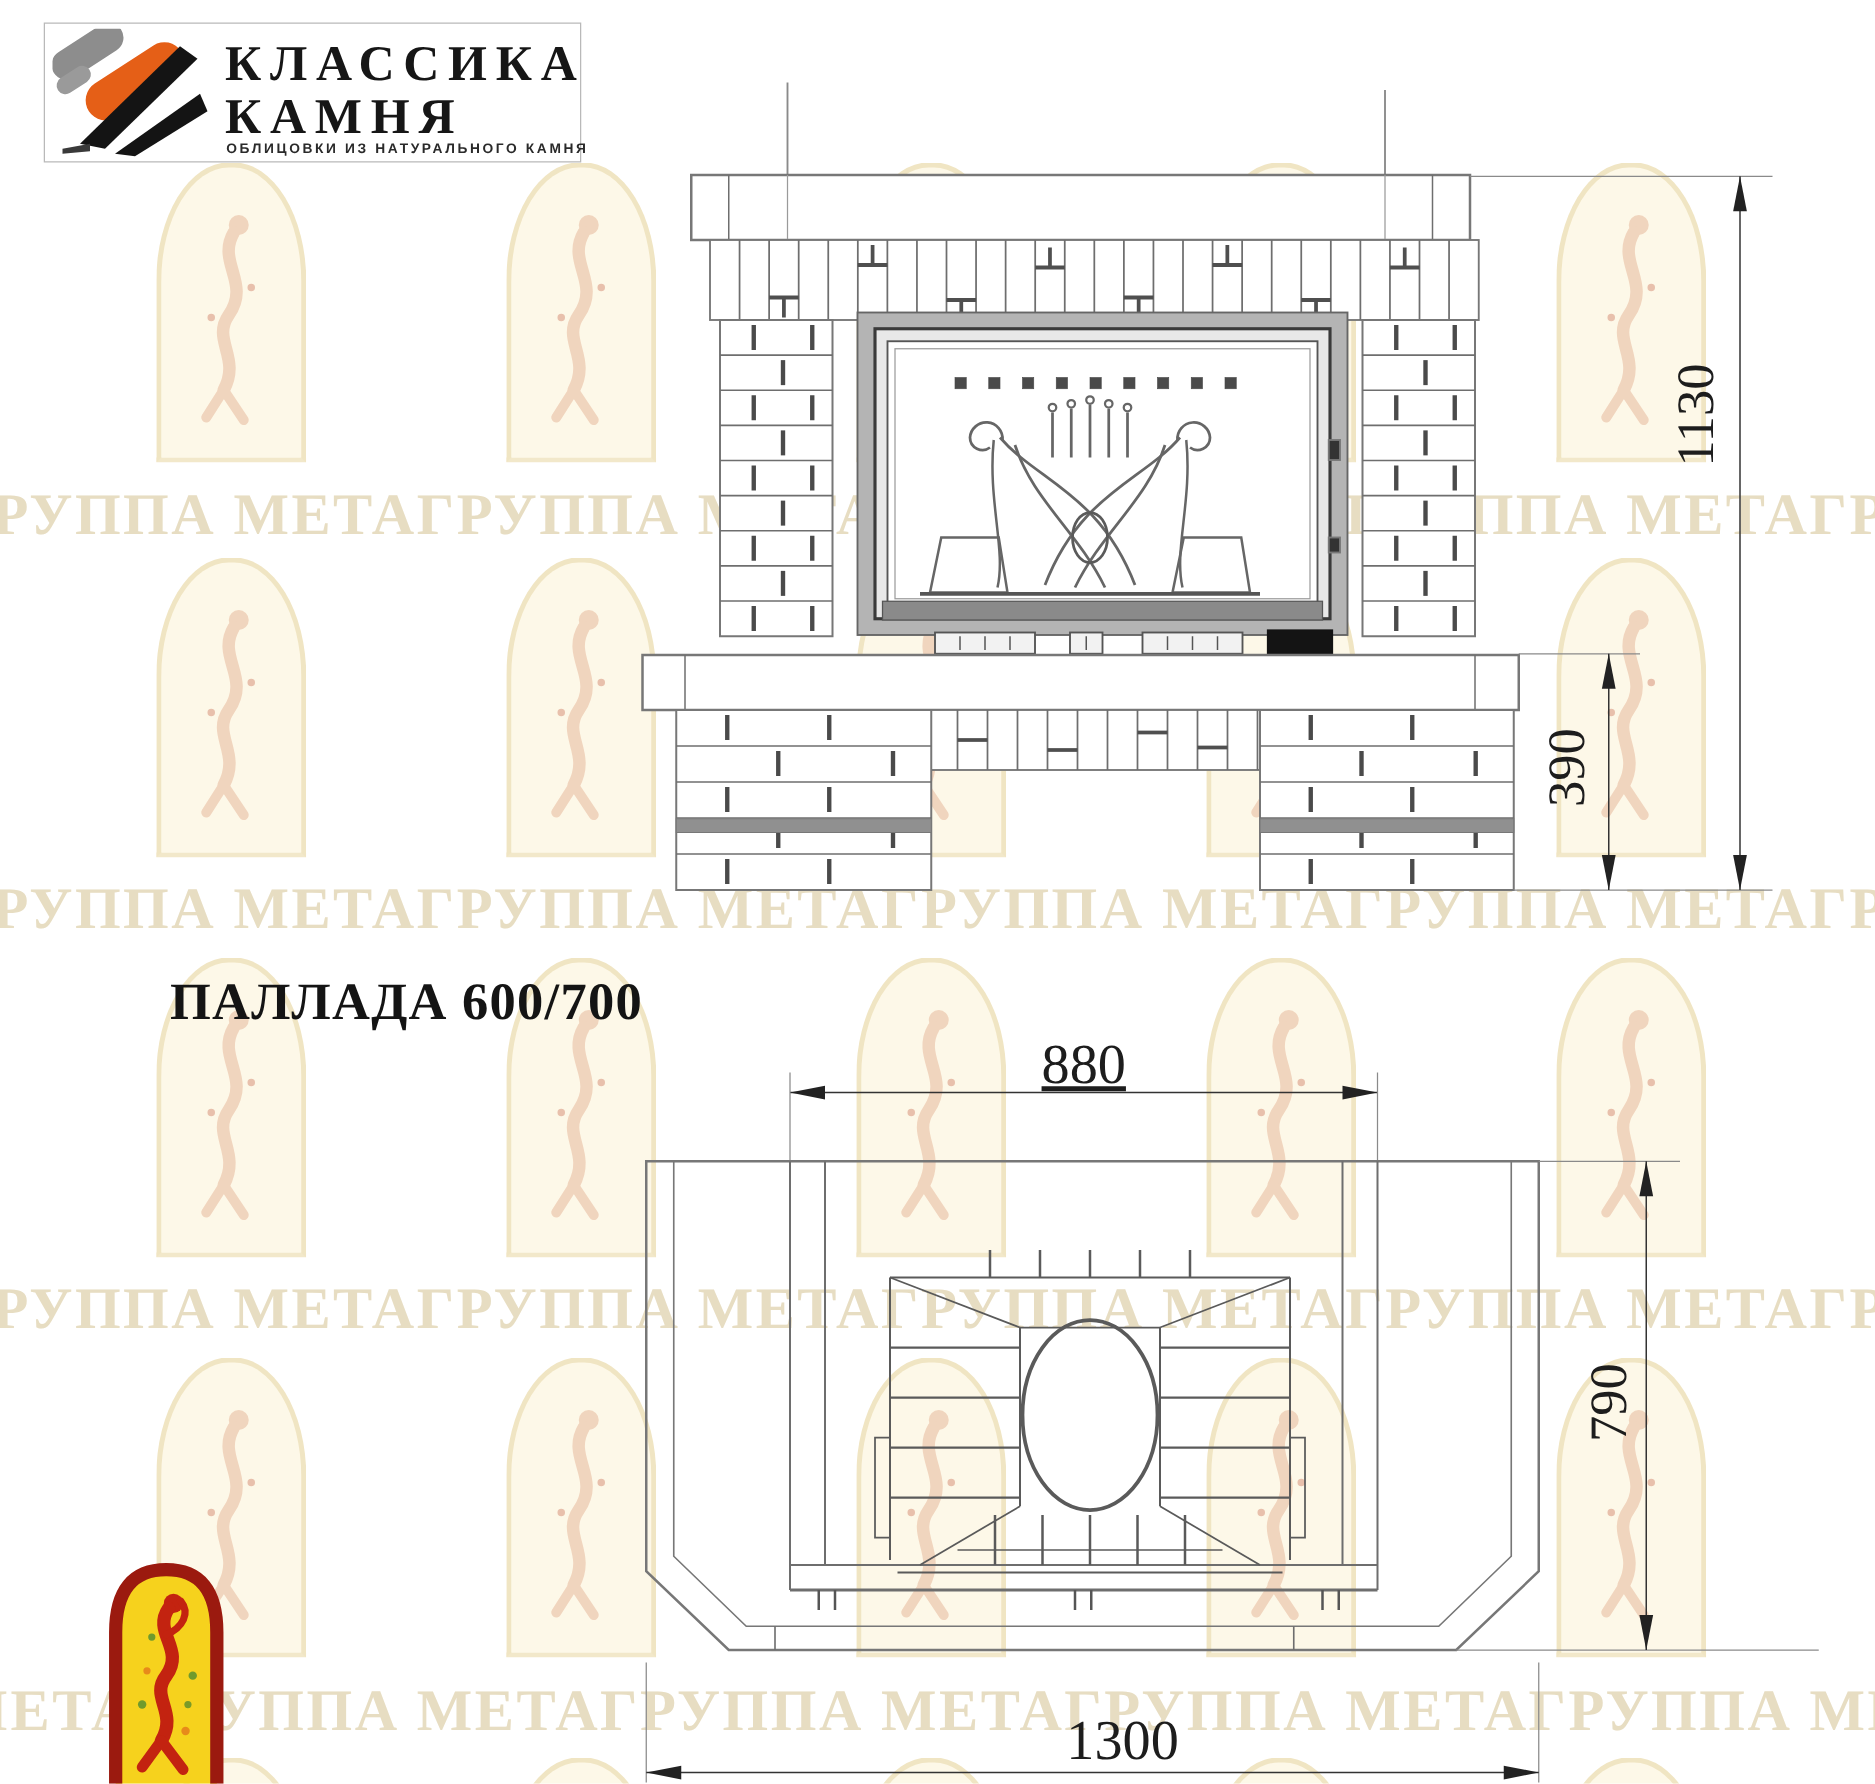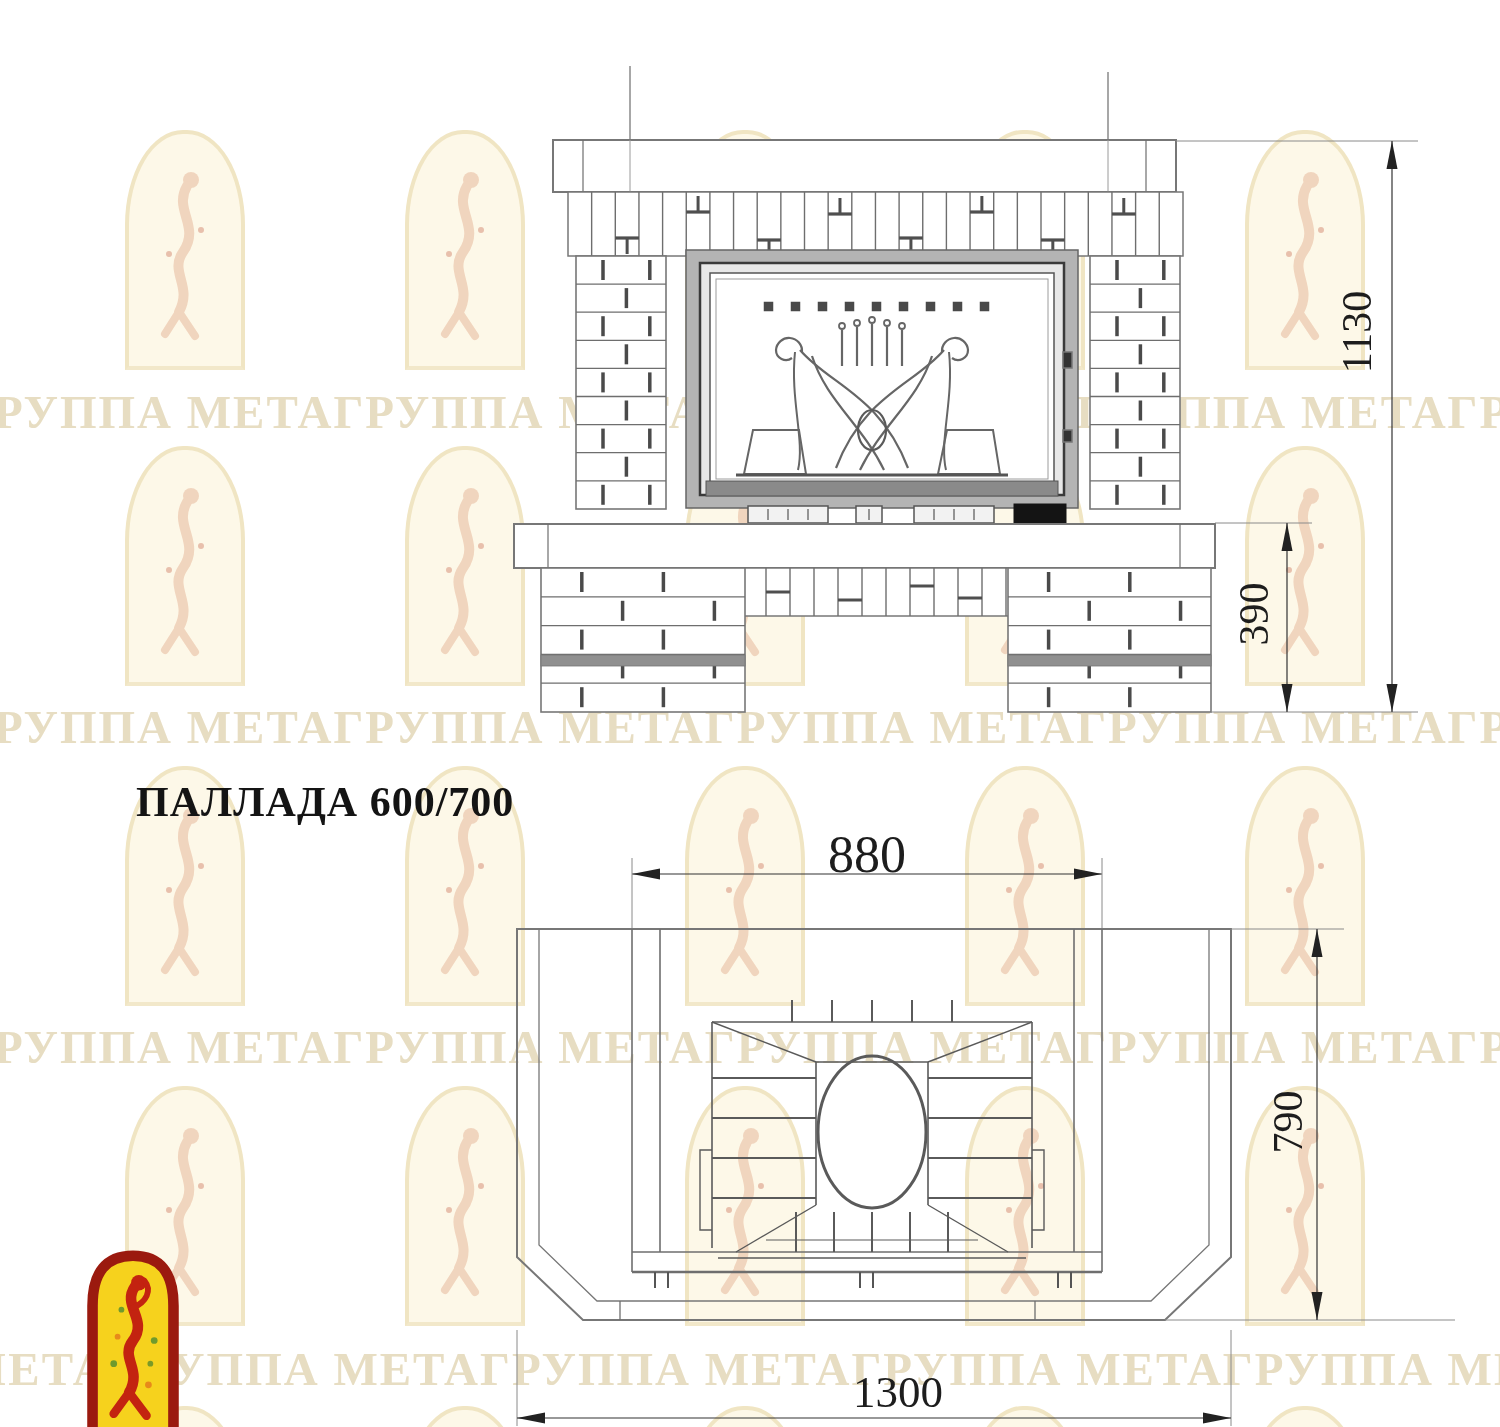--- a/index.html
+++ b/index.html
@@ -31,21 +31,21 @@
     font-size:11px;font-weight:bold;letter-spacing:2.1px;color:#2a2a2a;white-space:nowrap;}
 
   
   .title{position:absolute;left:90px;top:778px;z-index:3;font-family:"Liberation Serif",serif;
     font-size:42px;font-weight:bold;letter-spacing:1px;color:#141414;margin-left:46px;}
   .dim{position:absolute;z-index:3;font-family:"Liberation Serif",serif;color:#1d1d1d;
     text-align:center;}
   .dim.rot{transform:rotate(-90deg);}
   .d1130{left:1307px;top:308px;width:100px;font-size:42px;}
   .d390{left:1204px;top:590px;width:100px;font-size:42px;}
-  .d880{left:792px;top:825px;width:150px;font-size:52px;}
+  .d880{left:792px;top:825px;width:150px;font-size:45px;text-decoration:underline;}
   .d790{left:1238px;top:1098px;width:100px;font-size:42px;}
   .d1300{left:798px;top:1366px;width:200px;font-size:45px;}
 
   .meta-logo{position:absolute;left:85px;top:1248px;z-index:5;}
 </style>
 </head>
 <body>
 
 <div class="page">
 
@@ -497,20 +497,33 @@
       <line x1="1317" y1="929" x2="1317" y2="1320" stroke="#333" stroke-width="1.2"></line>
       <polygon points="1317,929 1311.5,957 1322.5,957" fill="#222"></polygon>
       <polygon points="1317,1320 1311.5,1292 1322.5,1292" fill="#222"></polygon>
       <line x1="517" y1="1330" x2="517" y2="1426" stroke="#8a8a8a" stroke-width="1"></line>
       <line x1="1231" y1="1330" x2="1231" y2="1426" stroke="#8a8a8a" stroke-width="1"></line>
       <line x1="517" y1="1418" x2="1231" y2="1418" stroke="#333" stroke-width="1.2"></line>
       <polygon points="517,1418 545,1412.5 545,1423.5" fill="#222"></polygon>
       <polygon points="1231,1418 1203,1412.5 1203,1423.5" fill="#222"></polygon>
     </svg>
 
+  <div class="logo-box">
+    <svg class="logo-mark" width="136" height="104" viewBox="0 0 136 104">
+      <rect x="-4" y="6" width="64" height="24" rx="12" fill="#8d8d8d" transform="rotate(-33 28 18)"></rect>
+      <rect x="2" y="34" width="30" height="14" rx="7" fill="#9a9a9a" transform="rotate(-33 17 41)"></rect>
+      <rect x="22" y="26" width="88" height="32" rx="16" fill="#e55f17" transform="rotate(-33 66 42)"></rect>
+      <path d="M22 92 L102 14 L116 24 L42 96 Z" fill="#141414"></path>
+      <path d="M50 100 L118 52 L124 66 L66 102 Z" fill="#141414"></path>
+      <path d="M8 96 L30 92 L30 98 L8 100 Z" fill="#3a3a3a"></path>
+    </svg>
+    <div class="brand-l1">КЛАССИКА</div>
+    <div class="brand-l2">КАМНЯ</div>
+    <div class="brand-tag">ОБЛИЦОВКИ ИЗ НАТУРАЛЬНОГО КАМНЯ</div>
+  </div>
 
   <div class="title">ПАЛЛАДА 600/700</div>
 
   <div class="dim rot d1130">1130</div>
   <div class="dim rot d390">390</div>
   <div class="dim d880">880</div>
   <div class="dim rot d790">790</div>
   <div class="dim d1300">1300</div>
 
   <div class="meta-logo">

